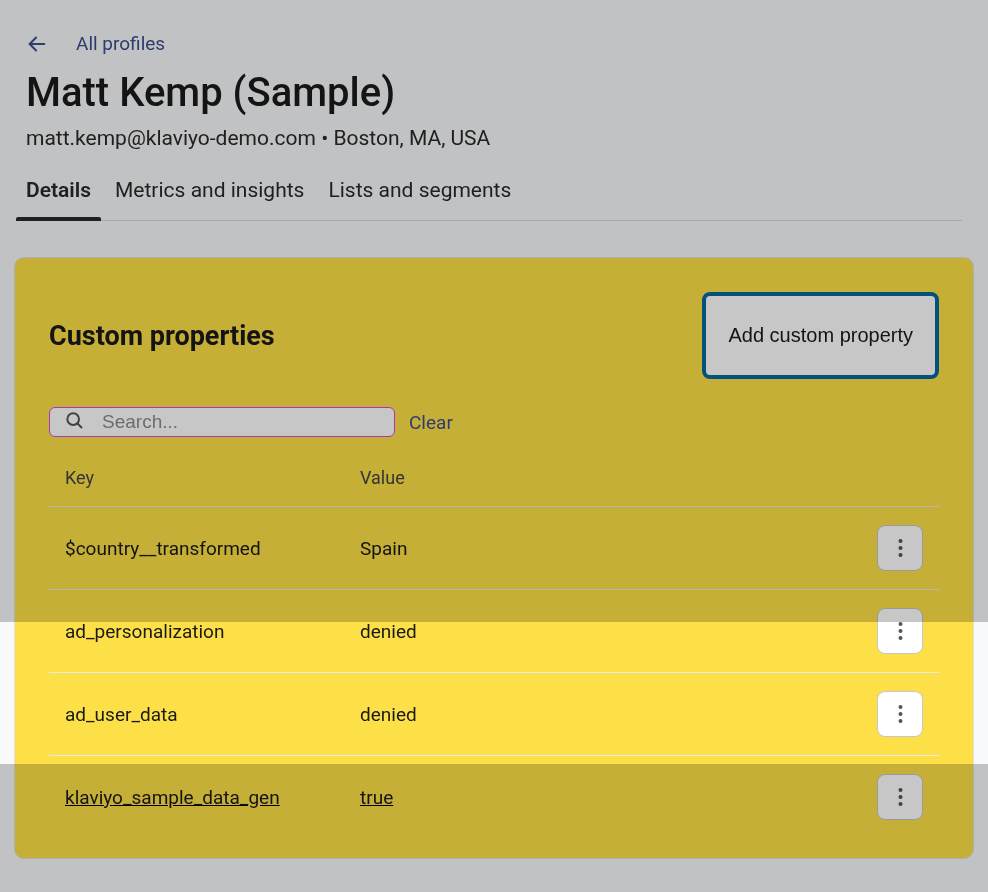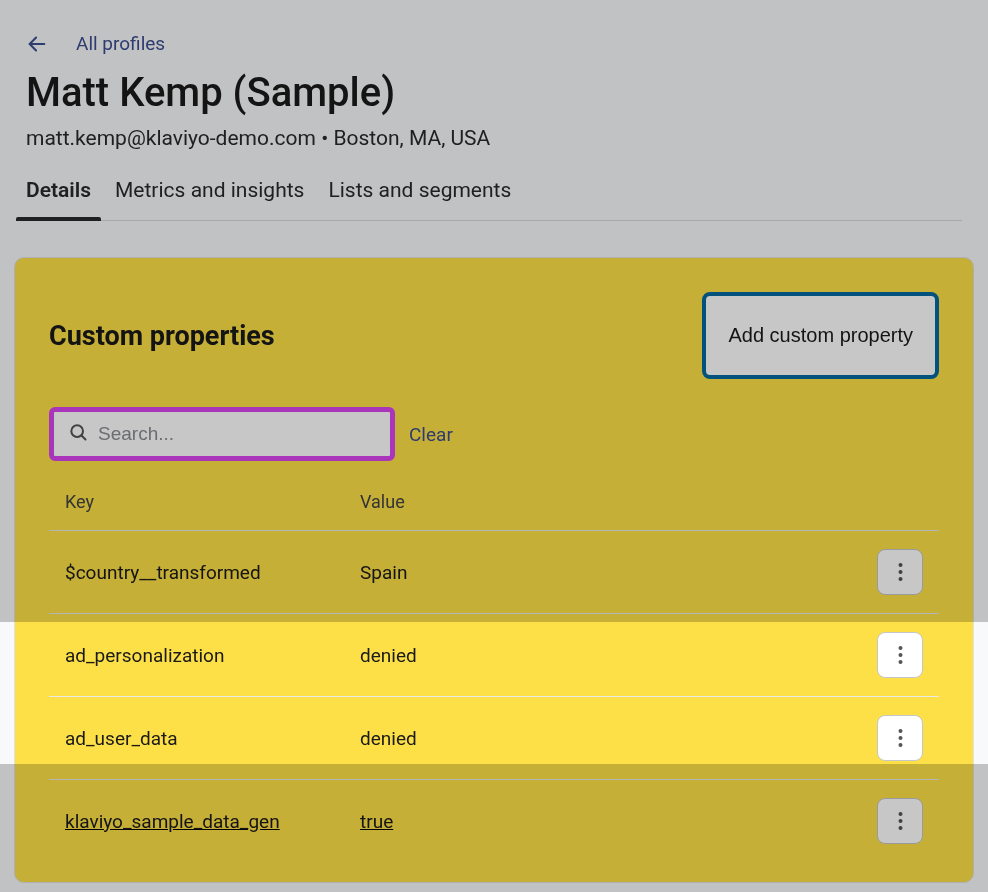--- a/index.html
+++ b/index.html
@@ -103,26 +103,27 @@
     }
     .search-row {
       display: flex;
       align-items: center;
       gap: 14px;
       margin-bottom: 30px;
     }
     .search-box {
       display: flex;
       align-items: center;
-      border: 5px solid #d946ef;
+      border: 1px solid #d946ef;
       border-radius: 6px;
       width: 346px;
-      height: 54px;
+      height: 30px;
       padding: 0 14px;
       background: #fff;
+      gap: 8px;
     }
     .search-box input {
       border: none;
       outline: none;
       font-size: 19px;
       color: #333;
       width: 100%;
       background: transparent;
     }
     .search-box input::placeholder {

